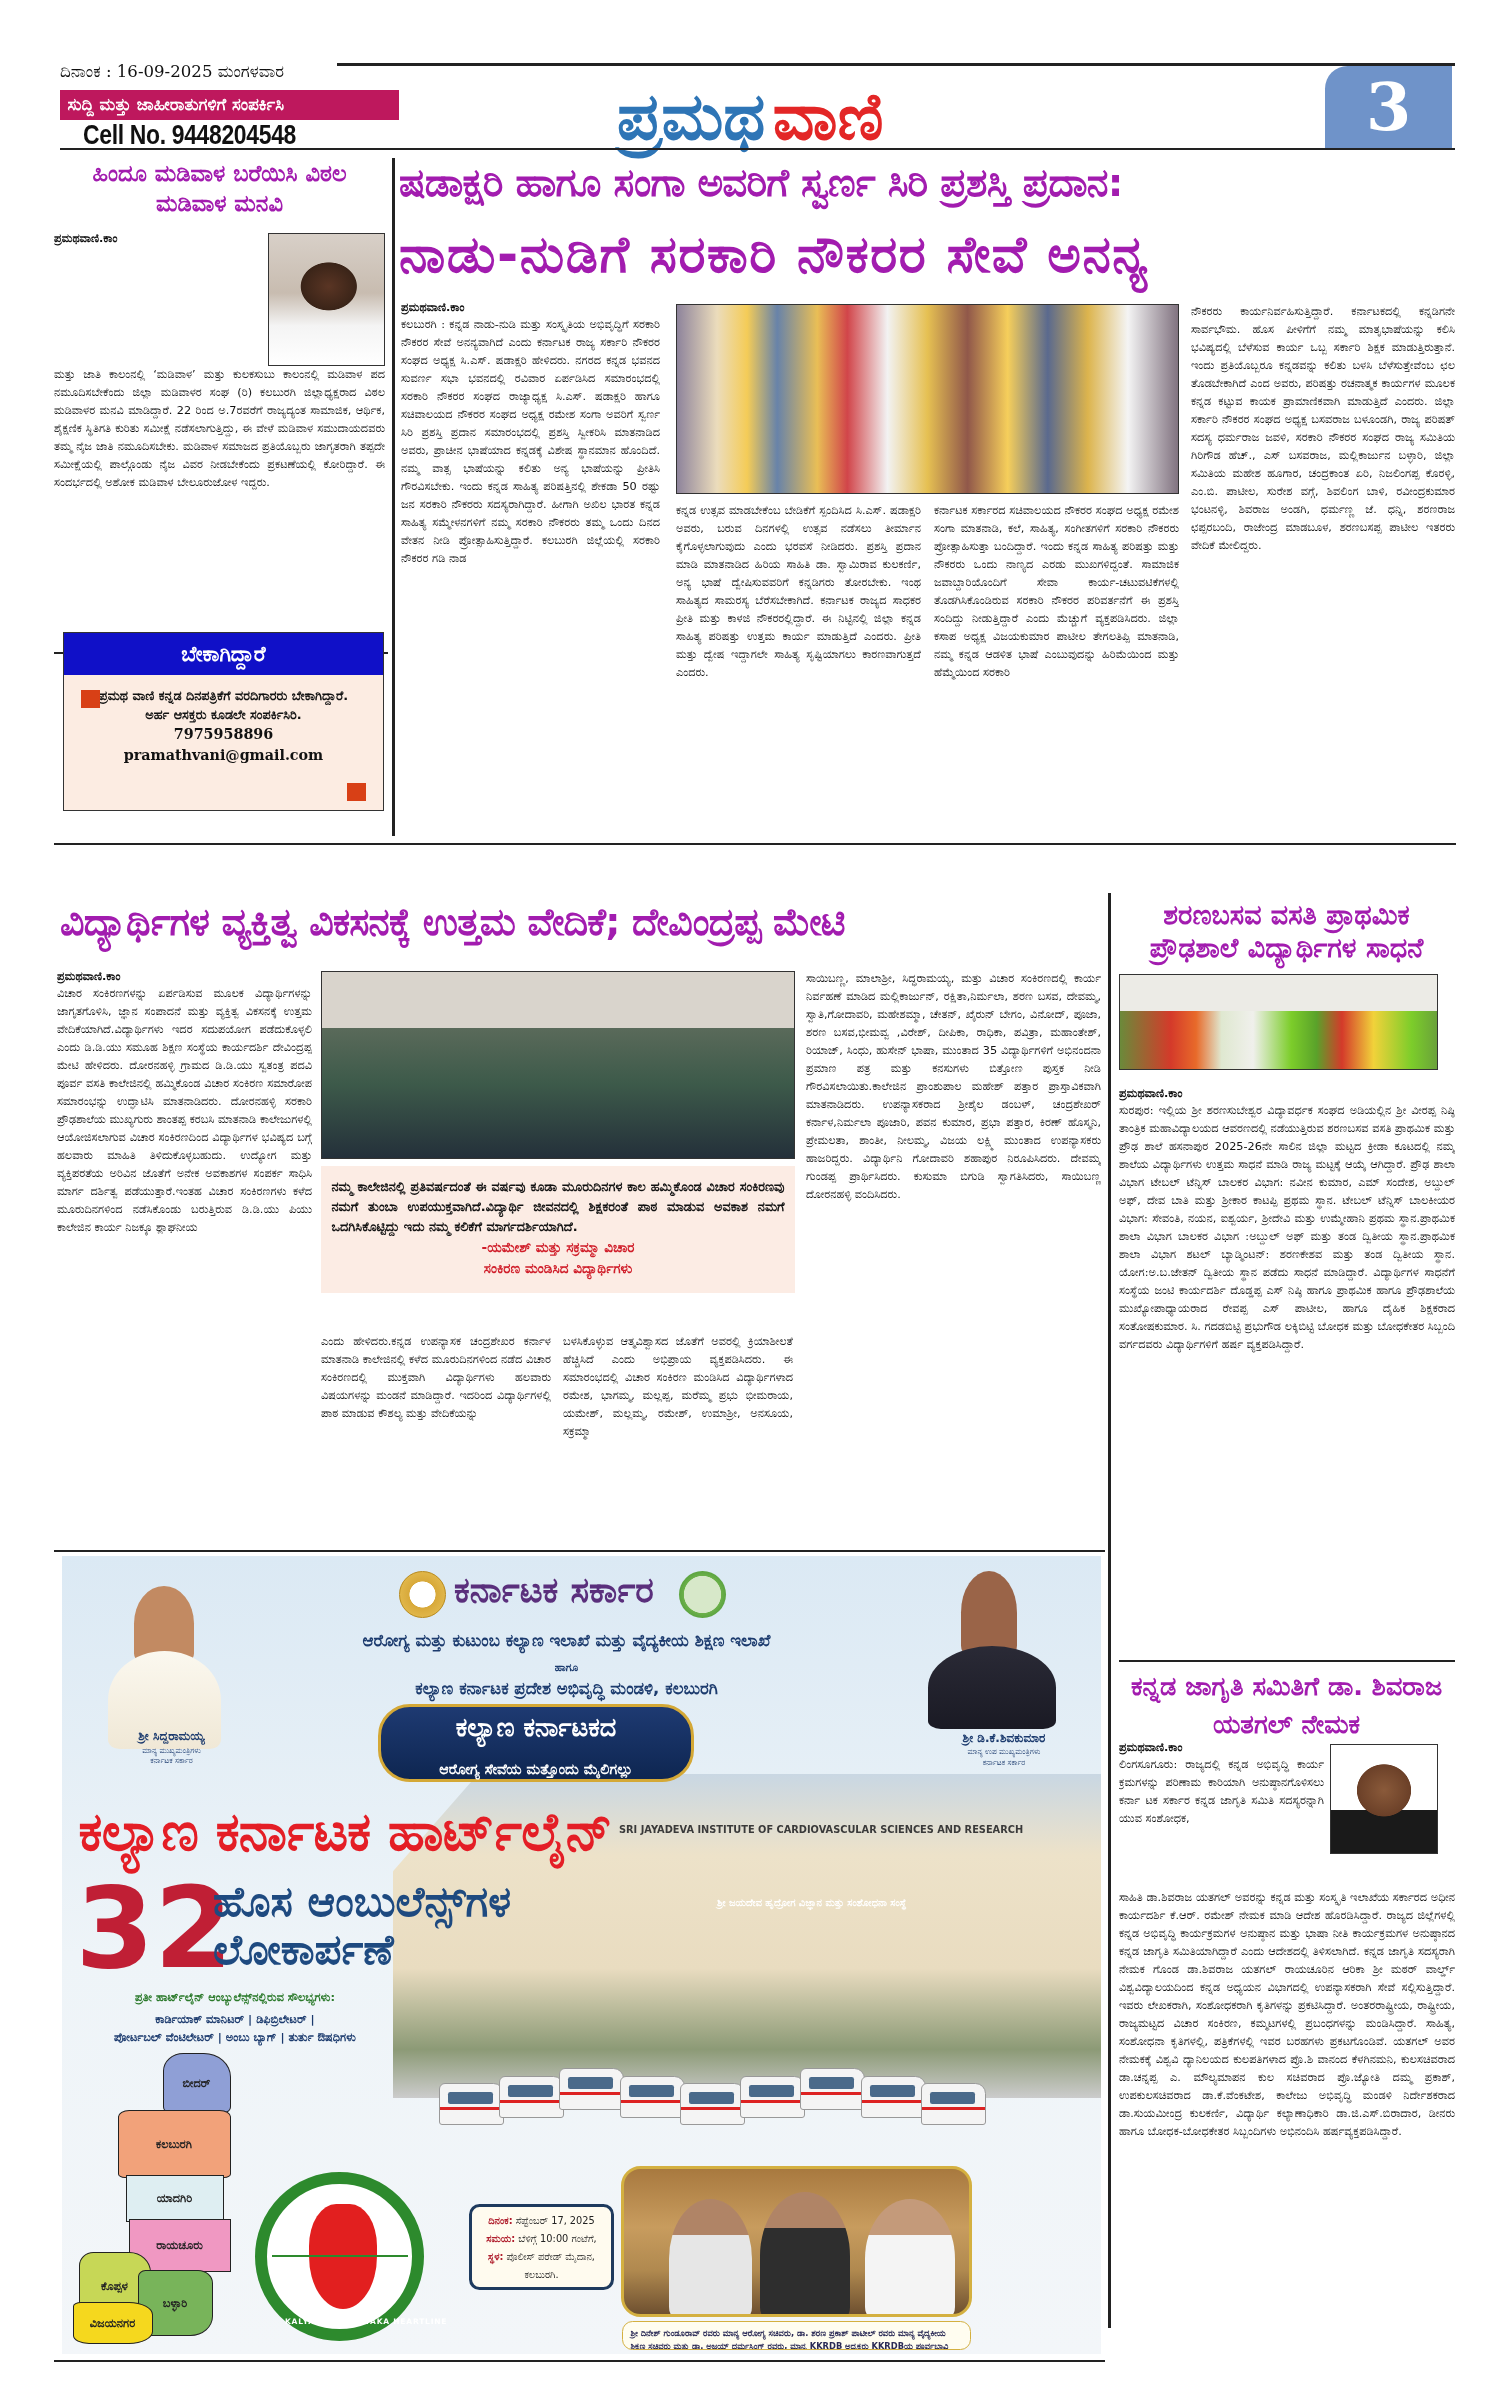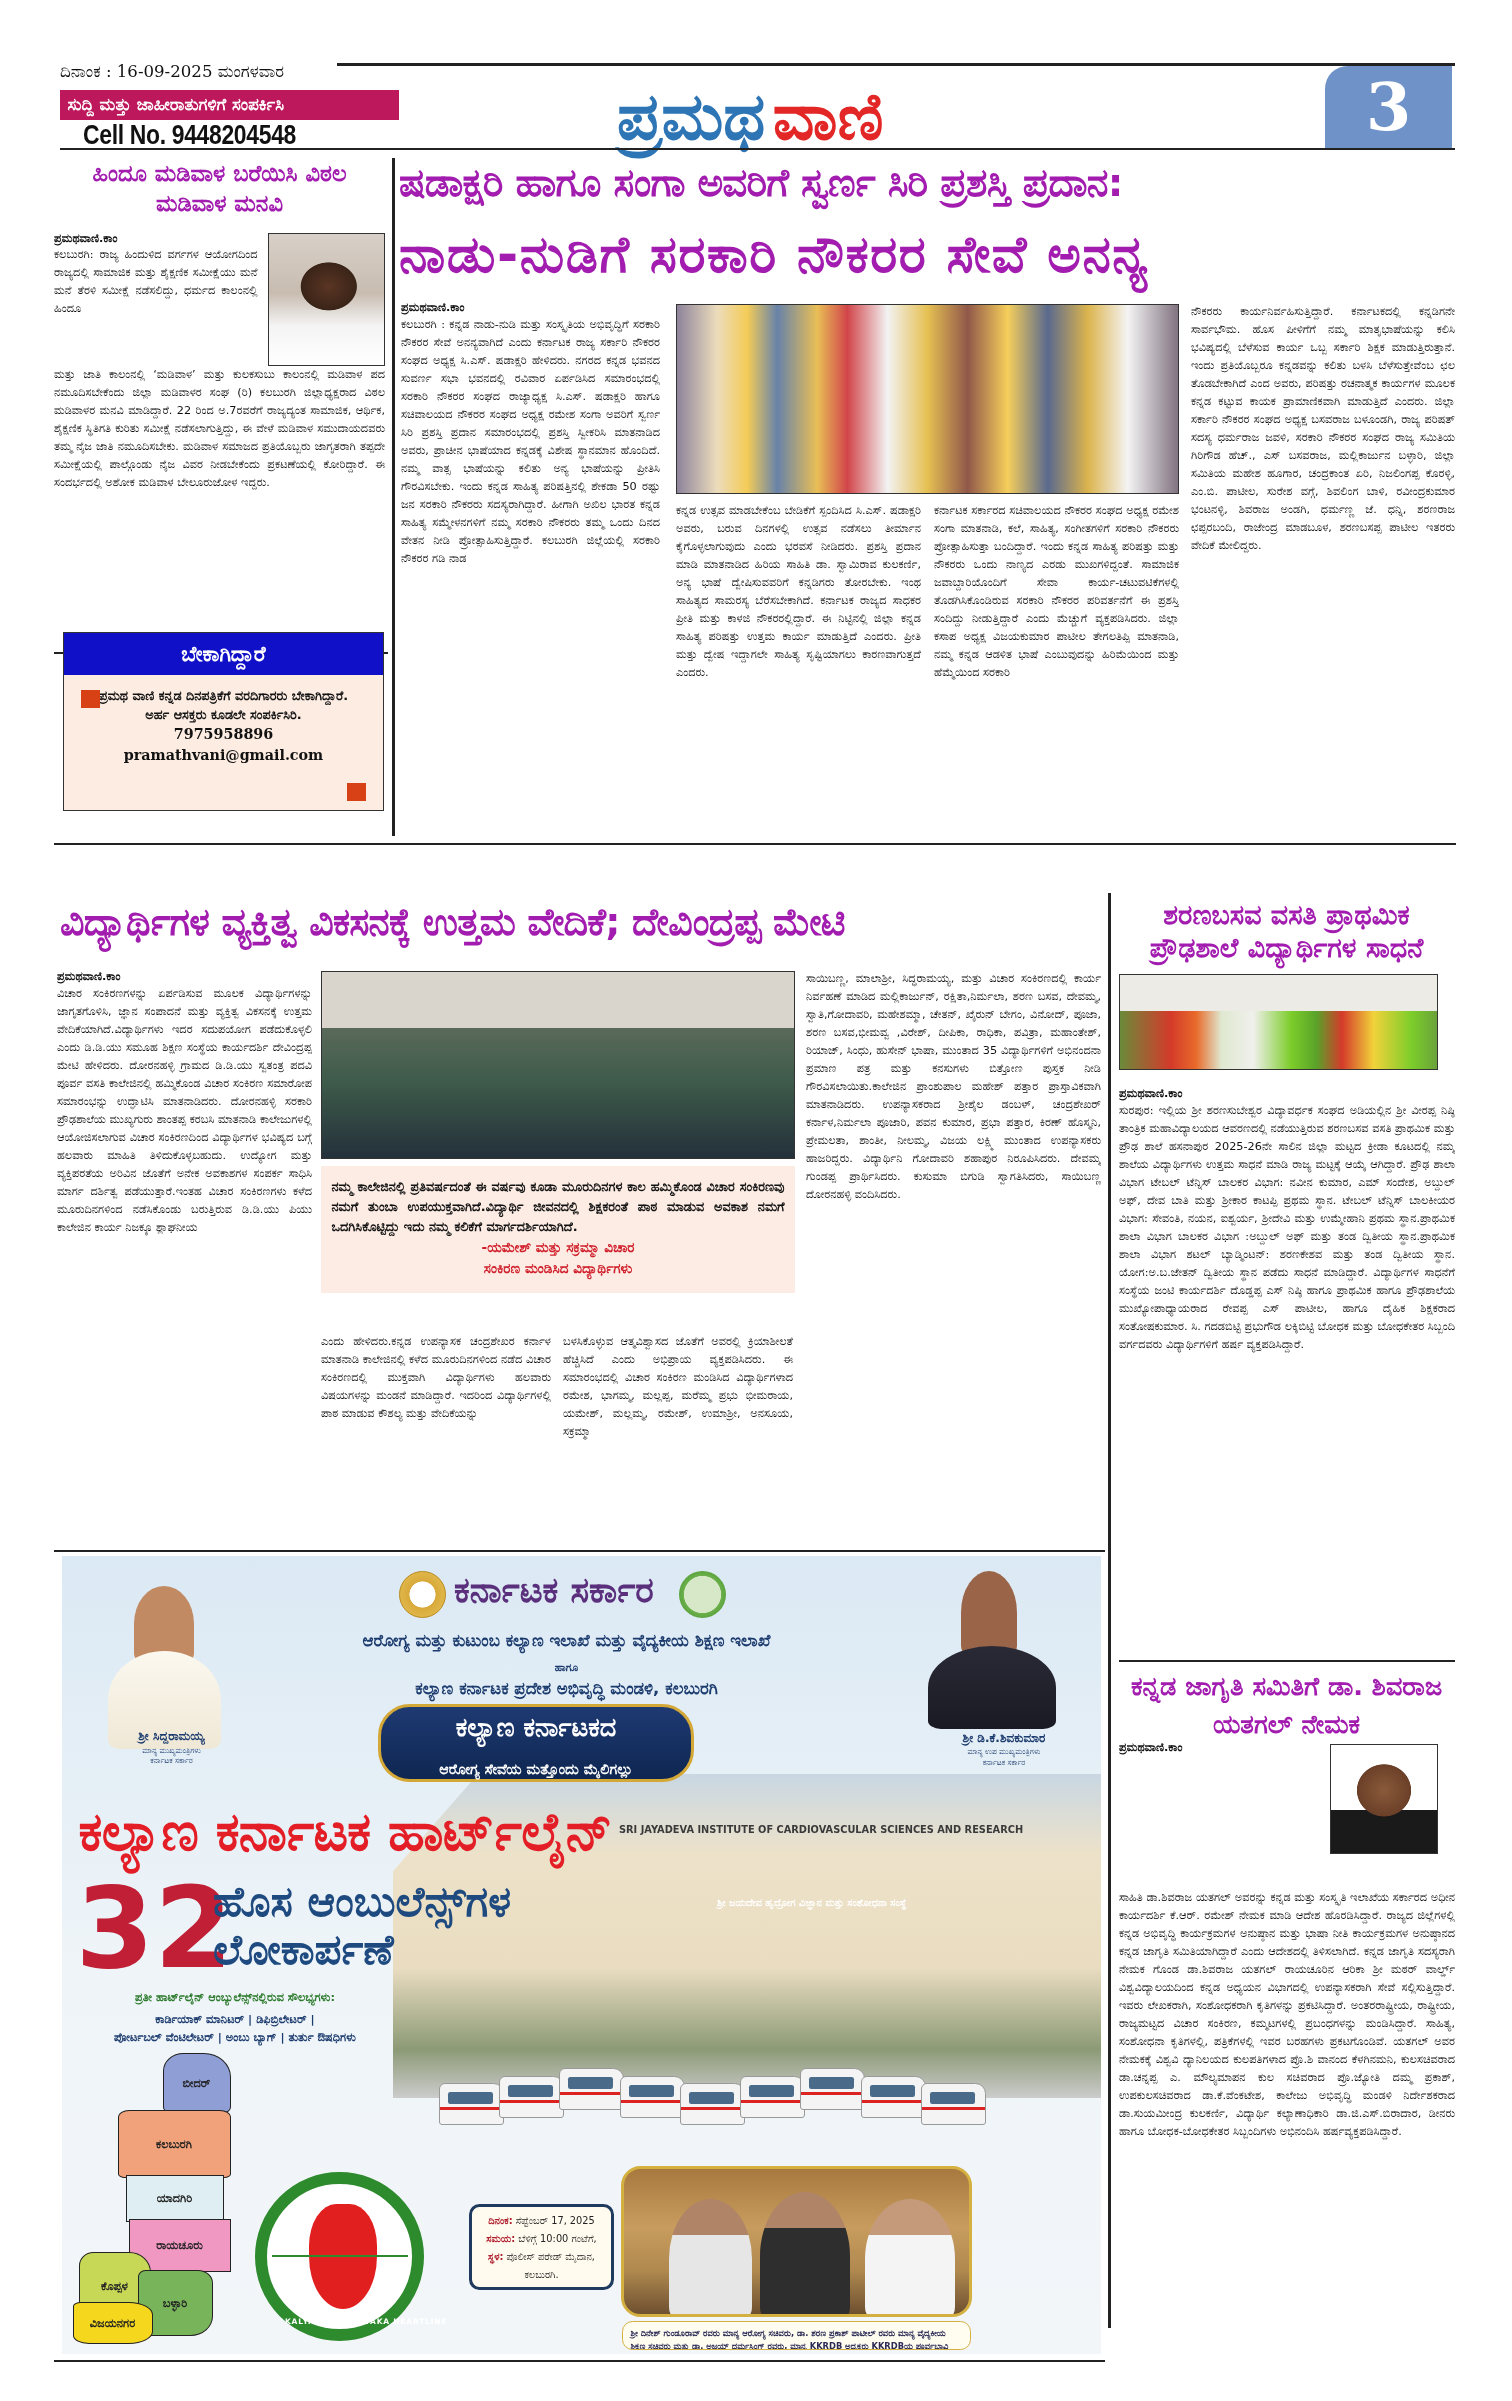--- a/index.html
+++ b/index.html
@@ -65,21 +65,20 @@
   <span class="l2">ವಾಣಿ</span>
 </div>
 <div class="abs page-no">3</div>
 <div class="rule" style="left:60px;top:148px;width:1395px;height:2.3px"></div>
 
 <div class="col" style="left:54px;top:158px;width:331px;height:482px">
   <h2 class="hl" style="font-size:22.6px;line-height:30px;margin-bottom:13.6px;padding:0 3px">ಹಿಂದೂ ಮಡಿವಾಳ ಬರೆಯಿಸಿ ವಿಠಲ ಮಡಿವಾಳ ಮನವಿ</h2>
   <div style="display:flex;gap:10.5px">
     <div style="flex:1">
       <div class="byline">ಪ್ರಮಥವಾಣಿ.ಕಾಂ</div>
-      <div class="body">ಕಲಬುರಗಿ: ರಾಜ್ಯ ಹಿಂದುಳಿದ ವರ್ಗಗಳ ಆಯೋಗದಿಂದ ರಾಜ್ಯದಲ್ಲಿ ಸಾಮಾಜಿಕ ಮತ್ತು ಶೈಕ್ಷಣಿಕ ಸಮೀಕ್ಷೆಯು ಮನೆ ಮನೆ ತೆರಳಿ ಸಮೀಕ್ಷೆ ನಡೆಸಲಿದ್ದು, ಧರ್ಮದ ಕಾಲಂನಲ್ಲಿ ಹಿಂದೂ</div>
     </div>
     <div class="photo" style="position:relative;width:117px;height:133px;flex:none;margin-top:1.5px">
       <div class="ph-fill" style="background:radial-gradient(ellipse 40% 30% at 52% 40%,#5a3524 0,#3a2418 60%,transparent 62%),linear-gradient(180deg,#d8d0c8 0%,#c8bcb0 45%,#f4f4f4 70%,#ffffff 100%)"></div>
     </div>
   </div>
   <div class="body">ಮತ್ತು ಜಾತಿ ಕಾಲಂನಲ್ಲಿ ‘ಮಡಿವಾಳ’ ಮತ್ತು ಕುಲಕಸುಬು ಕಾಲಂನಲ್ಲಿ ಮಡಿವಾಳ ಪದ ನಮೂದಿಸಬೇಕೆಂದು ಜಿಲ್ಲಾ ಮಡಿವಾಳರ ಸಂಘ (ರಿ) ಕಲಬುರಗಿ ಜಿಲ್ಲಾಧ್ಯಕ್ಷರಾದ ವಿಠಲ ಮಡಿವಾಳರ ಮನವಿ ಮಾಡಿದ್ದಾರೆ. 22 ರಿಂದ ಅ.7ರವರೆಗೆ ರಾಜ್ಯದ್ಯಂತ ಸಾಮಾಜಿಕ, ಆರ್ಥಿಕ, ಶೈಕ್ಷಣಿಕ ಸ್ಥಿತಿಗತಿ ಕುರಿತು ಸಮೀಕ್ಷೆ ನಡೆಸಲಾಗುತ್ತಿದ್ದು, ಈ ವೇಳೆ ಮಡಿವಾಳ ಸಮುದಾಯದವರು ತಮ್ಮ ನೈಜ ಜಾತಿ ನಮೂದಿಸಬೇಕು. ಮಡಿವಾಳ ಸಮಾಜದ ಪ್ರತಿಯೊಬ್ಬರು ಜಾಗೃತರಾಗಿ ತಪ್ಪದೇ ಸಮೀಕ್ಷೆಯಲ್ಲಿ ಪಾಲ್ಗೊಂಡು ನೈಜ ವಿವರ ನೀಡಬೇಕೆಂದು ಪ್ರಕಟಣೆಯಲ್ಲಿ ಕೋರಿದ್ದಾರೆ. ಈ ಸಂದರ್ಭದಲ್ಲಿ ಅಶೋಕ ಮಡಿವಾಳ ಬೇಲೂರುಜೋಳ ಇದ್ದರು.</div>
 </div>
 
 <div class="rule" style="left:392px;top:158px;width:3px;height:678px"></div>
 <div class="rule" style="left:54px;top:652px;width:334px;height:2.3px"></div>
@@ -148,20 +147,21 @@
 </div>
 <div class="col" style="left:1119px;top:1087px;width:336px;height:557px">
   <div class="byline">ಪ್ರಮಥವಾಣಿ.ಕಾಂ</div>
   <div class="body">ಸುರಪುರ: ಇಲ್ಲಿಯ ಶ್ರೀ ಶರಣಸುಬೇಶ್ವರ ವಿದ್ಯಾವರ್ಧಕ ಸಂಘದ ಅಡಿಯಲ್ಲಿನ ಶ್ರೀ ವೀರಪ್ಪ ನಿಷ್ಠಿ ತಾಂತ್ರಿಕ ಮಹಾವಿದ್ಯಾಲಯದ ಆವರಣದಲ್ಲಿ ನಡೆಯುತ್ತಿರುವ ಶರಣಬಸವ ವಸತಿ ಪ್ರಾಥಮಿಕ ಮತ್ತು ಪ್ರೌಢ ಶಾಲೆ ಹಸನಾಪುರ 2025-26ನೇ ಸಾಲಿನ ಜಿಲ್ಲಾ ಮಟ್ಟದ ಕ್ರೀಡಾ ಕೂಟದಲ್ಲಿ ನಮ್ಮ ಶಾಲೆಯ ವಿದ್ಯಾರ್ಥಿಗಳು ಉತ್ತಮ ಸಾಧನೆ ಮಾಡಿ ರಾಜ್ಯ ಮಟ್ಟಕ್ಕೆ ಆಯ್ಕೆ ಆಗಿದ್ದಾರೆ. ಪ್ರೌಢ ಶಾಲಾ ವಿಭಾಗ ಟೇಬಲ್ ಟೆನ್ನಿಸ್ ಬಾಲಕರ ವಿಭಾಗ: ನವೀನ ಕುಮಾರ, ಎಮ್ ಸಂದೇಶ, ಅಬ್ದುಲ್ ಅಫ್, ದೇವ ಬಾತಿ ಮತ್ತು ಶ್ರೀಕಾರ ಕಾಟಪ್ಪಿ ಪ್ರಥಮ ಸ್ಥಾನ. ಟೇಬಲ್ ಟೆನ್ನಿಸ್ ಬಾಲಕೀಯರ ವಿಭಾಗ: ಸೇವಂತಿ, ನಯನ, ಐಶ್ವರ್ಯ, ಶ್ರೀದೇವಿ ಮತ್ತು ಉಮ್ಮೇಹಾನಿ ಪ್ರಥಮ ಸ್ಥಾನ.ಪ್ರಾಥಮಿಕ ಶಾಲಾ ವಿಭಾಗ ಬಾಲಕರ ವಿಭಾಗ :ಅಬ್ದುಲ್ ಅಫ್ ಮತ್ತು ತಂಡ ದ್ವಿತೀಯ ಸ್ಥಾನ.ಪ್ರಾಥಮಿಕ ಶಾಲಾ ವಿಭಾಗ ಶಟಲ್ ಬ್ಯಾಡ್ಮಿಂಟನ್: ಶರಣಕೇಶವ ಮತ್ತು ತಂಡ ದ್ವಿತೀಯ ಸ್ಥಾನ. ಯೋಗ:ಅ.ಬ.ಜೇತನ್ ದ್ವಿತೀಯ ಸ್ಥಾನ ಪಡೆದು ಸಾಧನೆ ಮಾಡಿದ್ದಾರೆ. ವಿದ್ಯಾರ್ಥಿಗಳ ಸಾಧನೆಗೆ ಸಂಸ್ಥೆಯ ಜಂಟಿ ಕಾರ್ಯದರ್ಶಿ ದೊಡ್ಡಪ್ಪ ಎಸ್ ನಿಷ್ಠಿ ಹಾಗೂ ಪ್ರಾಥಮಿಕ ಹಾಗೂ ಪ್ರೌಢಶಾಲೆಯ ಮುಖ್ಯೋಪಾಧ್ಯಾಯರಾದ ರೇವಪ್ಪ ಎಸ್ ಪಾಟೀಲ, ಹಾಗೂ ದೈಹಿಕ ಶಿಕ್ಷಕರಾದ ಸಂತೋಷಕುಮಾರ. ಸಿ. ಗದಡಬಿಟ್ಟಿ ಪ್ರಭುಗೌಡ ಲಕ್ಕಿಬಿಟ್ಟಿ ಬೋಧಕ ಮತ್ತು ಬೋಧಕೇತರ ಸಿಬ್ಬಂದಿ ವರ್ಗದವರು ವಿದ್ಯಾರ್ಥಿಗಳಿಗೆ ಹರ್ಷ ವ್ಯಕ್ತಪಡಿಸಿದ್ದಾರೆ.</div>
 </div>
 <div class="rule" style="left:1119px;top:1660px;width:336px;height:2.3px"></div>
 
 <h2 class="abs hl" style="left:1118px;top:1667px;width:337px;font-size:25.6px;line-height:38px">ಕನ್ನಡ ಜಾಗೃತಿ ಸಮಿತಿಗೆ ಡಾ. ಶಿವರಾಜ ಯತಗಲ್ ನೇಮಕ</h2>
 <div class="col" style="left:1119px;top:1741px;width:205px;height:151px">
   <div class="byline">ಪ್ರಮಥವಾಣಿ.ಕಾಂ</div>
+  <div class="body">ಲಿಂಗಸೂಗೂರು: ರಾಜ್ಯದಲ್ಲಿ ಕನ್ನಡ ಅಭಿವೃದ್ಧಿ ಕಾರ್ಯ ಕ್ರಮಗಳನ್ನು ಪರಿಣಾಮ ಕಾರಿಯಾಗಿ ಅನುಷ್ಠಾನಗೊಳಿಸಲು ಕರ್ನಾ ಟಕ ಸರ್ಕಾರ ಕನ್ನಡ ಜಾಗೃತಿ ಸಮಿತಿ ಸದಸ್ಯರನ್ನಾಗಿ ಯುವ ಸಂಶೋಧಕ,</div>
 </div>
 <div class="photo" style="left:1330px;top:1744px;width:108px;height:110px">
   <div class="ph-fill" style="background:radial-gradient(ellipse 36% 34% at 50% 42%,#8a5a3a 0,#6b4028 70%,transparent 72%),linear-gradient(180deg,#ffffff 0%,#ffffff 60%,#1a1a1a 60%,#1a1a1a 100%)"></div>
 </div>
 <div class="col" style="left:1119px;top:1889px;width:336px;height:467px">
   <div class="body">ಸಾಹಿತಿ ಡಾ.ಶಿವರಾಜ ಯತಗಲ್ ಅವರನ್ನು ಕನ್ನಡ ಮತ್ತು ಸಂಸ್ಕೃತಿ ಇಲಾಖೆಯ ಸರ್ಕಾರದ ಅಧೀನ ಕಾರ್ಯದರ್ಶಿ ಕೆ.ಆರ್. ರಮೇಶ್ ನೇಮಕ ಮಾಡಿ ಆದೇಶ ಹೊರಡಿಸಿದ್ದಾರೆ. ರಾಜ್ಯದ ಜಿಲ್ಲೆಗಳಲ್ಲಿ ಕನ್ನಡ ಅಭಿವೃದ್ಧಿ ಕಾರ್ಯಕ್ರಮಗಳ ಅನುಷ್ಠಾನ ಮತ್ತು ಭಾಷಾ ನೀತಿ ಕಾರ್ಯಕ್ರಮಗಳ ಅನುಷ್ಠಾನದ ಕನ್ನಡ ಜಾಗೃತಿ ಸಮಿತಿಯಾಗಿದ್ದಾರೆ ಎಂದು ಆದೇಶದಲ್ಲಿ ತಿಳಿಸಲಾಗಿದೆ. ಕನ್ನಡ ಜಾಗೃತಿ ಸದಸ್ಯರಾಗಿ ನೇಮಕ ಗೊಂಡ ಡಾ.ಶಿವರಾಜ ಯತಗಲ್ ರಾಯಚೂರಿನ ಆರಿಕಾ ಶ್ರೀ ಮಠರ್ ವಾರ್ಲ್ಡ್ ವಿಶ್ವವಿದ್ಯಾಲಯದಿಂದ ಕನ್ನಡ ಅಧ್ಯಯನ ವಿಭಾಗದಲ್ಲಿ ಉಪನ್ಯಾಸಕರಾಗಿ ಸೇವೆ ಸಲ್ಲಿಸುತ್ತಿದ್ದಾರೆ. ಇವರು ಲೇಖಕರಾಗಿ, ಸಂಶೋಧಕರಾಗಿ ಕೃತಿಗಳನ್ನು ಪ್ರಕಟಿಸಿದ್ದಾರೆ. ಅಂತರರಾಷ್ಟ್ರೀಯ, ರಾಷ್ಟ್ರೀಯ, ರಾಜ್ಯಮಟ್ಟದ ವಿಚಾರ ಸಂಕಿರಣ, ಕಮ್ಮಟಗಳಲ್ಲಿ ಪ್ರಬಂಧಗಳನ್ನು ಮಂಡಿಸಿದ್ದಾರೆ. ಸಾಹಿತ್ಯ, ಸಂಶೋಧನಾ ಕೃತಿಗಳಲ್ಲಿ, ಪತ್ರಿಕೆಗಳಲ್ಲಿ ಇವರ ಬರಹಗಳು ಪ್ರಕಟಗೊಂಡಿವೆ. ಯತಗಲ್ ಅವರ ನೇಮಕಕ್ಕೆ ವಿಶ್ವವಿ ದ್ಯಾನಿಲಯದ ಕುಲಪತಿಗಳಾದ ಪ್ರೊ.ಶಿ ವಾನಂದ ಕೆಳಗಿನಮನಿ, ಕುಲಸಚಿವರಾದ ಡಾ.ಚನ್ನಪ್ಪ ಎ. ಮೌಲ್ಯಮಾಪನ ಕುಲ ಸಚಿವರಾದ ಪ್ರೊ.ಜ್ಯೋತಿ ದಮ್ಮ ಪ್ರಕಾಶ್, ಉಪಕುಲಸಚಿವರಾದ ಡಾ.ಕೆ.ವೆಂಕಟೇಶ, ಕಾಲೇಜು ಅಭಿವೃದ್ಧಿ ಮಂಡಳಿ ನಿರ್ದೇಶಕರಾದ ಡಾ.ಸುಯಮೀಂದ್ರ ಕುಲಕರ್ಣಿ, ವಿದ್ಯಾರ್ಥಿ ಕಲ್ಯಾಣಾಧಿಕಾರಿ ಡಾ.ಜಿ.ಎಸ್.ಬಿರಾದಾರ, ಡೀನರು ಹಾಗೂ ಬೋಧಕ-ಬೋಧಕೇತರ ಸಿಬ್ಬಂದಿಗಳು ಅಭಿನಂದಿಸಿ ಹರ್ಷವ್ಯಕ್ತಪಡಿಸಿದ್ದಾರೆ.</div>
 </div>
 
 <div class="abs ad">
 

